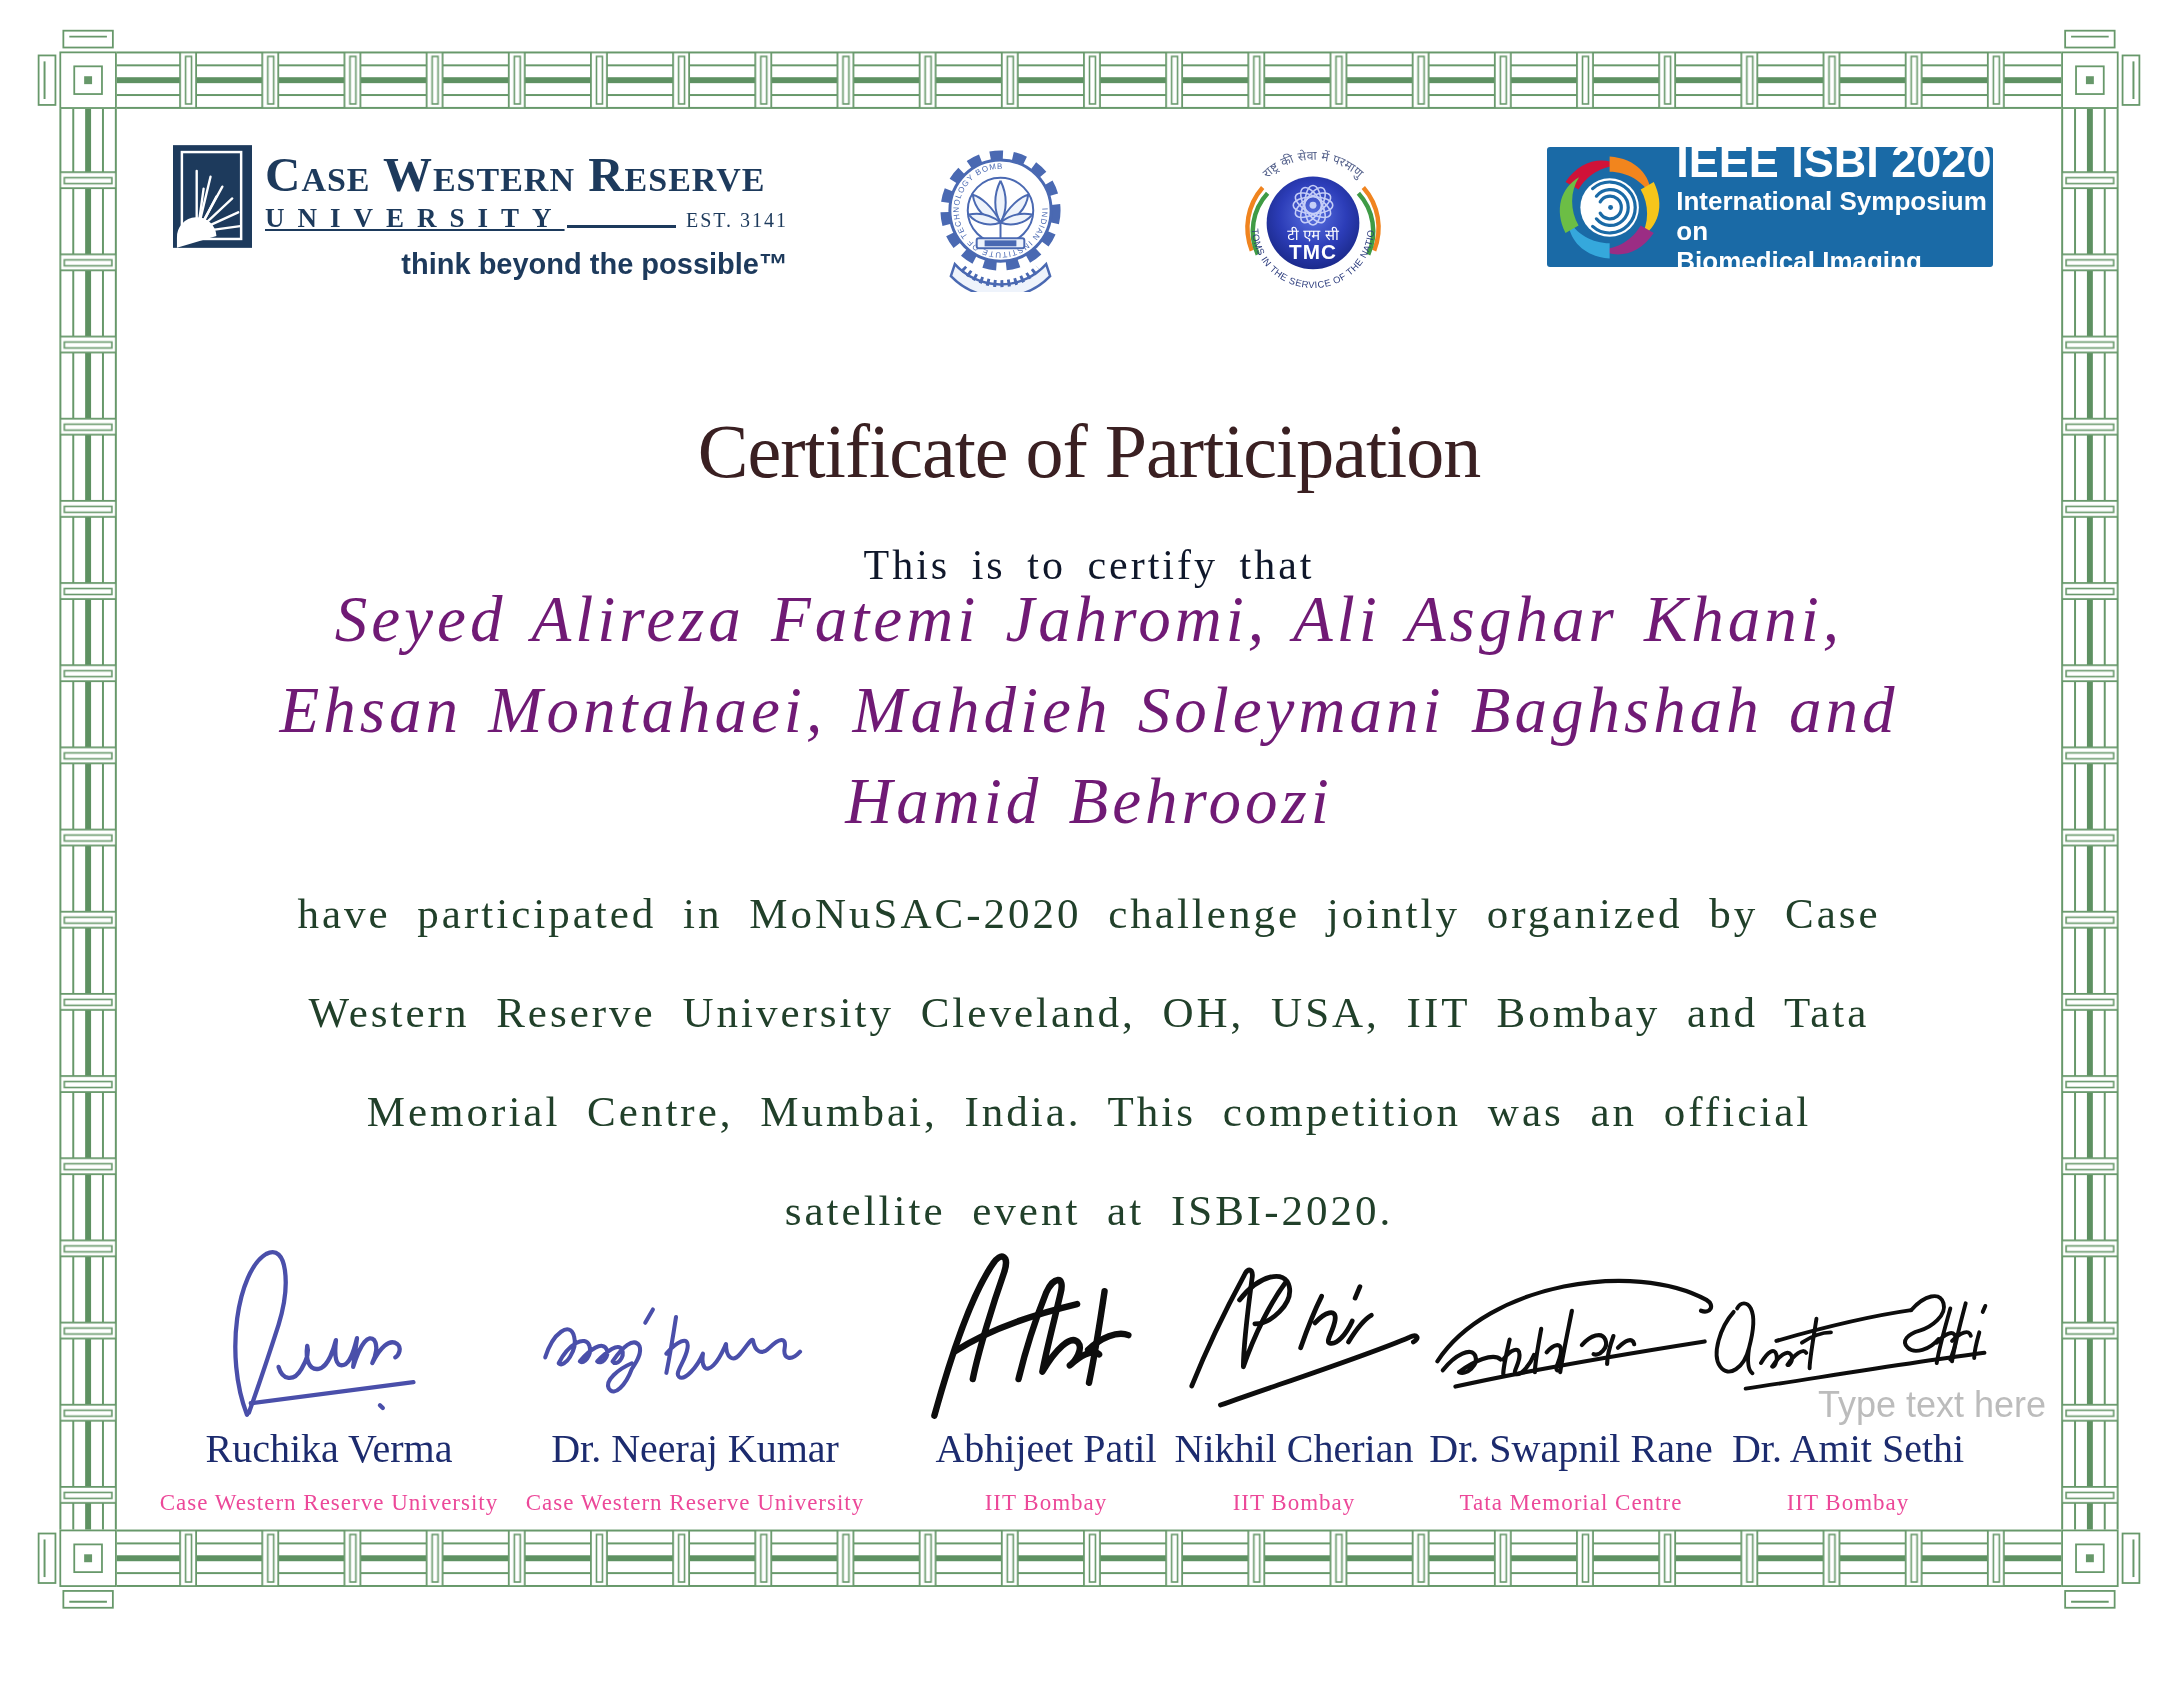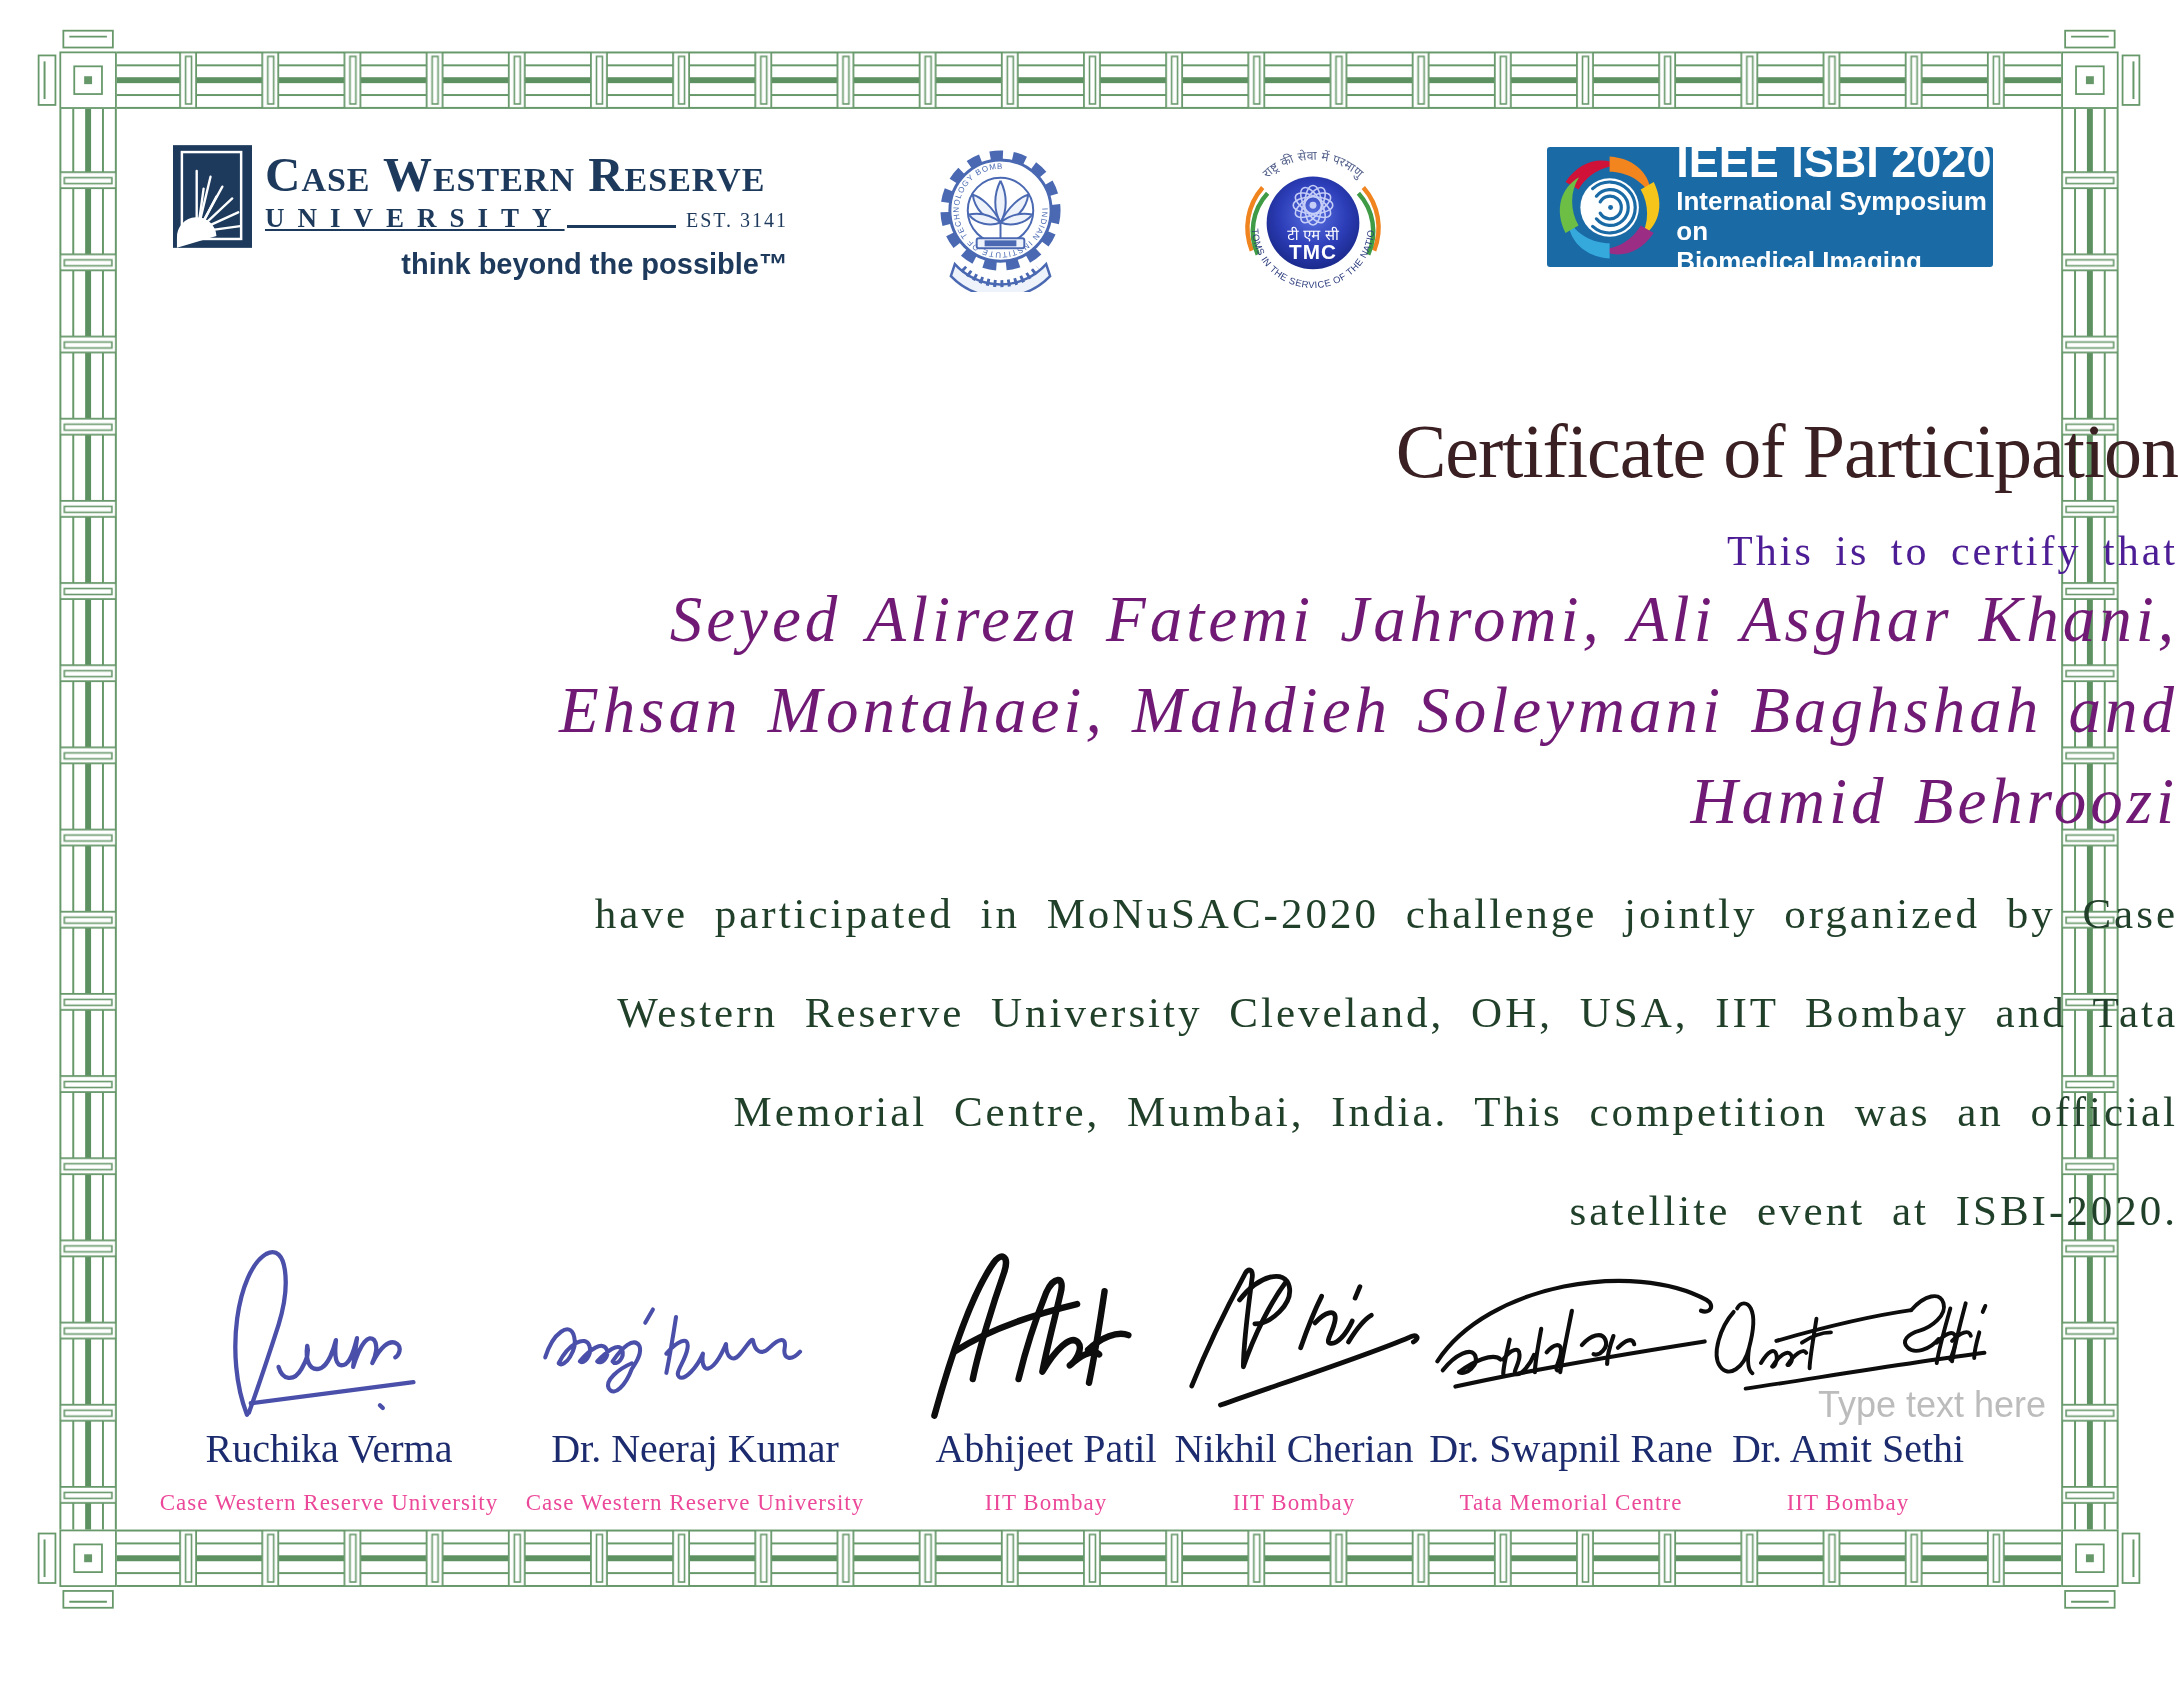--- a/index.html
+++ b/index.html
@@ -1,19 +1,19 @@
 <!DOCTYPE html>
 <html><head>
 <meta charset="utf-8">
 <style>
   html,body{margin:0;padding:0;background:#fff;}
   .page{position:relative;width:2178px;height:1683px;background:#ffffff;overflow:hidden;
         font-family:"Liberation Serif", serif;}
   .abs{position:absolute;}
-  .center-line{position:absolute;left:0;width:100%;text-align:right;white-space:nowrap;}
+  .center-line{position:absolute;left:0;width:100%;text-align:center;white-space:nowrap;}
 
   
   .frame-svg{position:absolute;left:0;top:0;}
 
   
   .cwru-text{position:absolute;left:265px;top:149px;width:523px;color:#1d3a5c;}
   .cwru-title{font-variant:small-caps;font-size:49px;font-weight:700;letter-spacing:1px;line-height:51px;}
   .cwru-univ-row{display:flex;align-items:flex-end;margin-top:4px;}
   .cwru-univ{font-size:27px;font-weight:600;letter-spacing:13px;line-height:28px;text-decoration:underline;}
   .cwru-rule{flex:1;border-bottom:3px solid #1d3a5c;margin:0 10px 4px 2px;height:1px;}
@@ -21,21 +21,21 @@
   .cwru-tagline{font-family:"Liberation Sans",sans-serif;font-weight:600;font-size:29px;
                 text-align:right;margin-top:16px;}
   .isbi-banner{position:absolute;left:1547px;top:147px;width:446px;height:120px;background:#1a6aa6;
                border-radius:3px;display:flex;align-items:center;}
   .isbi-text{color:#ffffff;font-family:"Liberation Sans",sans-serif;margin-left:10px;}
   .isbi-title{font-size:45px;font-weight:700;letter-spacing:0px;line-height:48px;}
   .isbi-sub{font-size:26px;font-weight:600;line-height:30px;}
 
   
   .cert-title{top:408px;font-size:76px;letter-spacing:-1px;color:#3a2022;}
-  .cert-subtitle{top:527px;font-size:42px;letter-spacing:3px;word-spacing:8px;color:#4c1d95;}
+  .cert-subtitle{top:541px;font-size:42px;letter-spacing:3px;word-spacing:8px;color:#0f172a;}
   .recipient{font-style:italic;font-size:65px;letter-spacing:4px;word-spacing:6px;color:#701a75;}
   .body-line{font-size:43px;letter-spacing:3px;word-spacing:13px;color:#21402a;}
 
   
   .sig-col{position:absolute;top:1240px;transform:translateX(-50%);text-align:center;}
   .sig-art{display:block;margin:0 auto;}
   .sig-name{font-size:40px;color:#1c2b6e;margin-top:2px;white-space:nowrap;}
   .sig-affil{font-size:23px;letter-spacing:1px;color:#ec4899;margin-top:18px;white-space:nowrap;}
 
   .watermark{position:absolute;left:1818px;top:1354px;font-family:"Liberation Sans",sans-serif;

